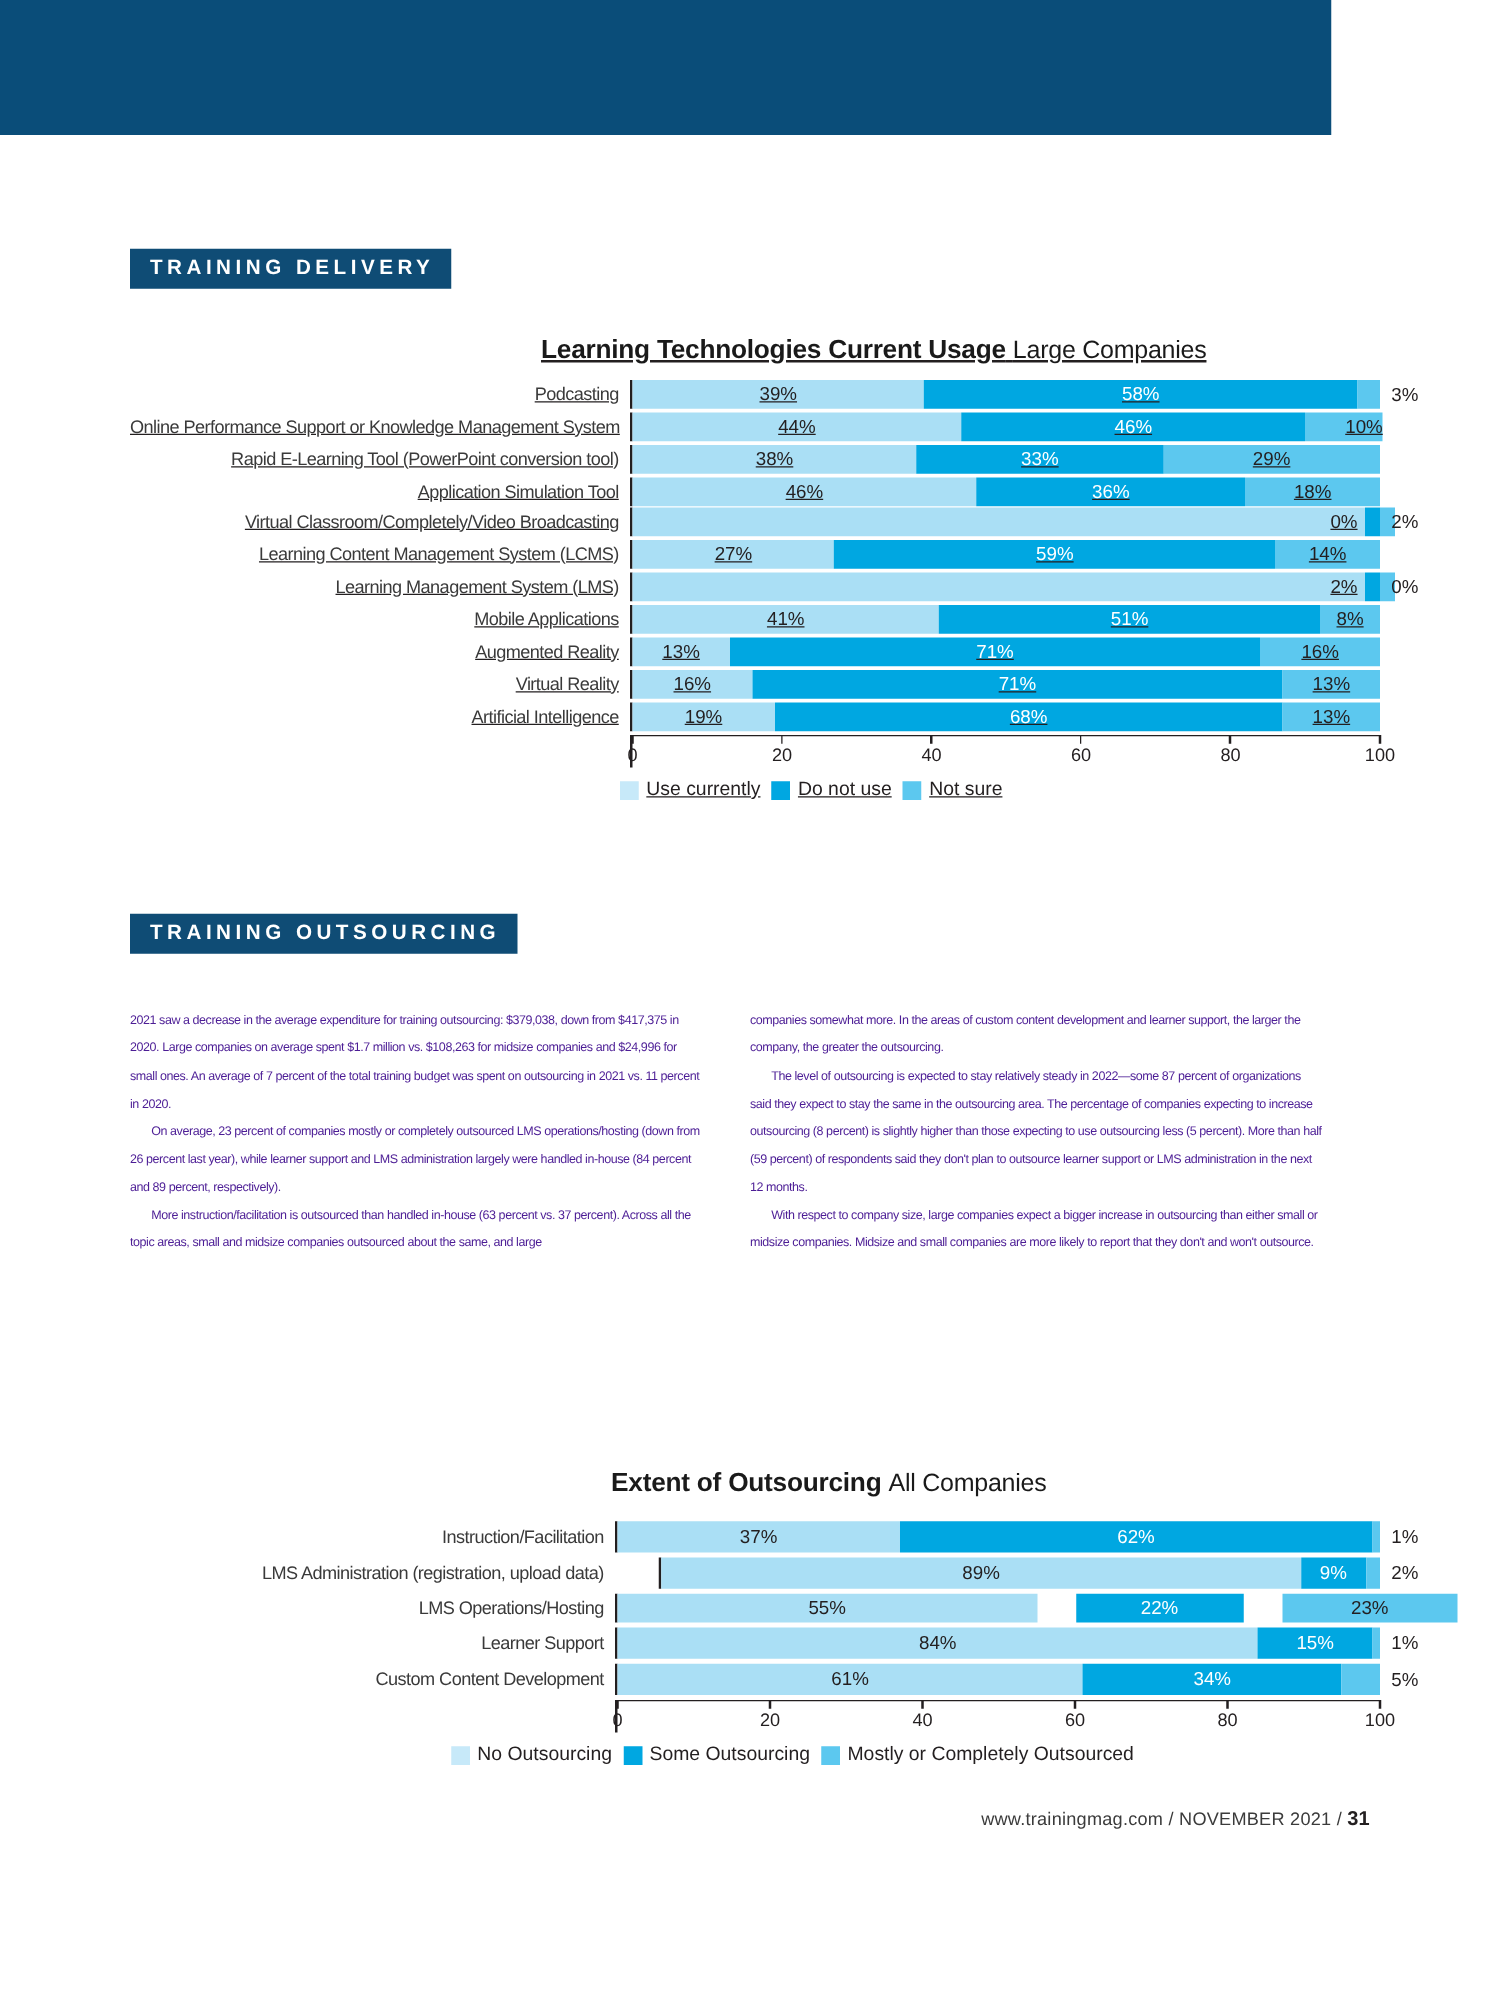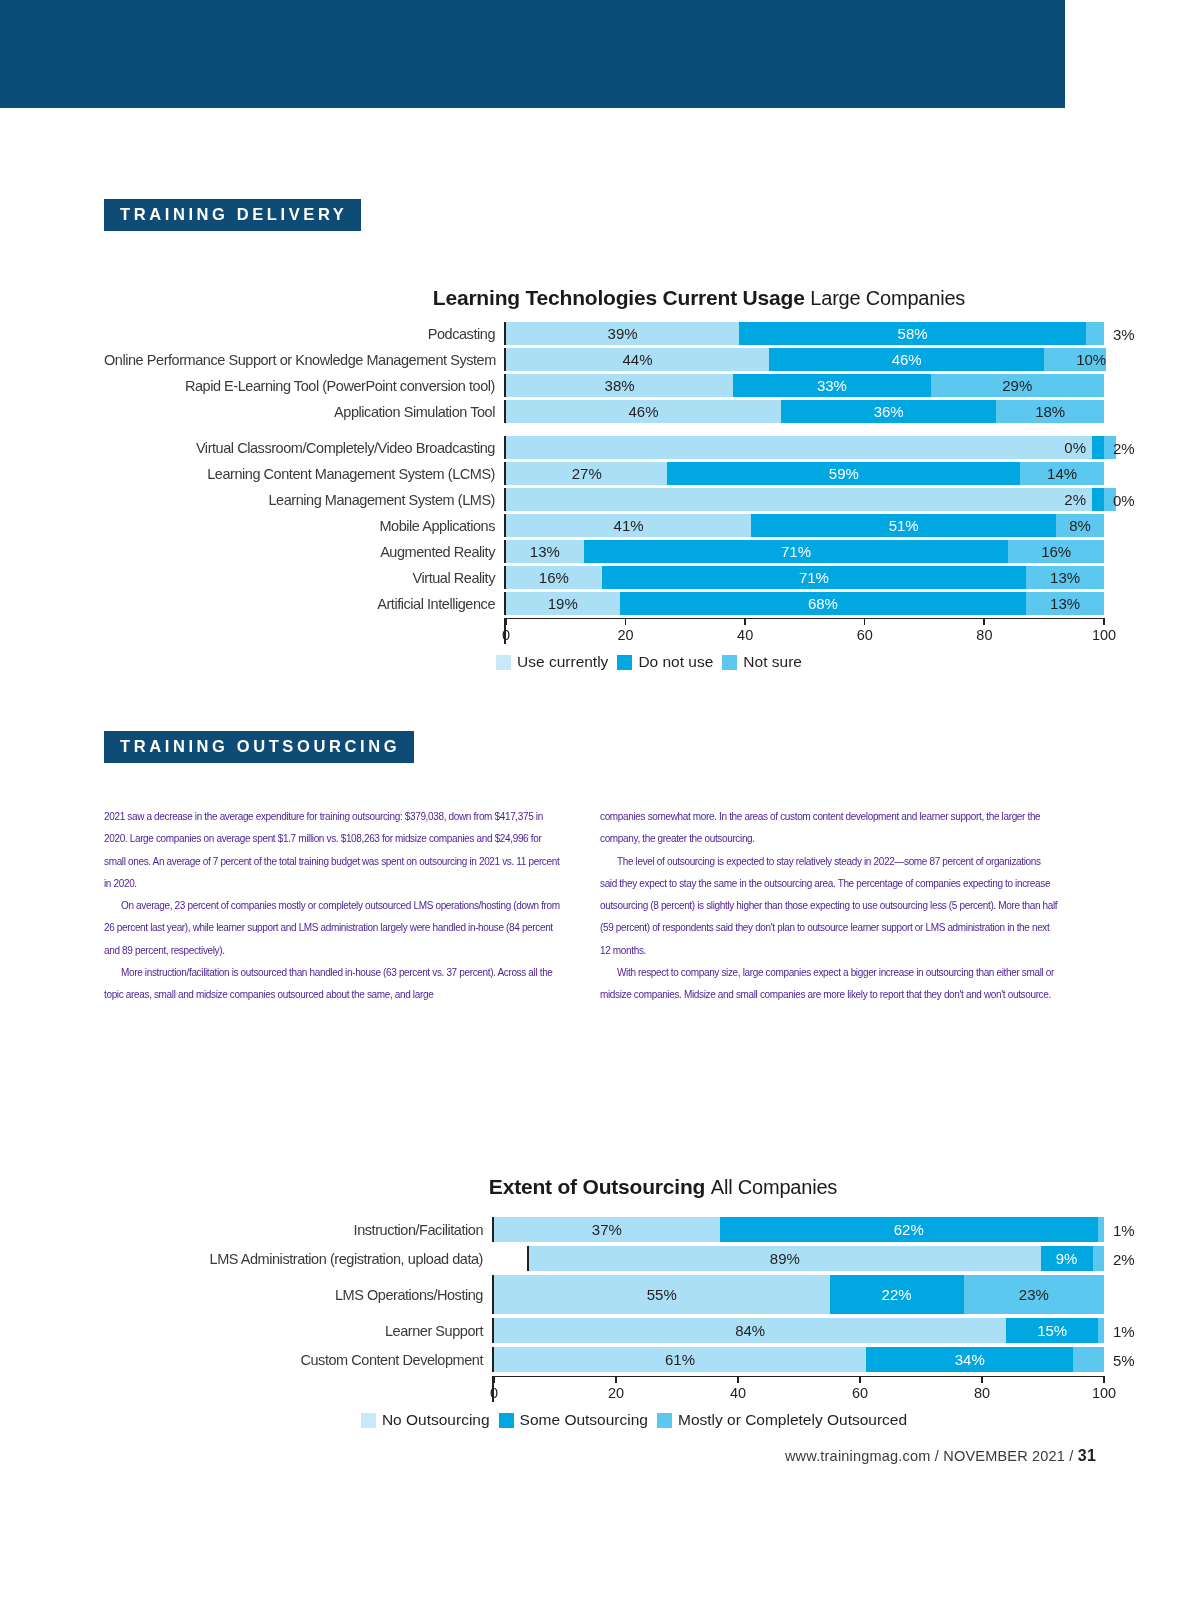--- a/index.html
+++ b/index.html
@@ -133,21 +133,21 @@
   }
   .footer b { color:#231f20; font-weight:bold; font-size:16px; }
 </style>
 </head>
 <body>
 
 <div class="masthead"></div>
 
 <div class="section-tag" id="tag-delivery">TRAINING DELIVERY</div>
 
-<div class="chart" id="chart1" style="left:104px; top:286px; width:1000px;">
+<div class="chart" id="chart1" style="left:104px; top:268px; width:1000px;text-decoration:underline;">
   <div class="chart-title" style="margin-left:190px;">
     <span>Learning Technologies Current Usage</span>
     <span class="sub">Large Companies</span>
   </div>
   <div class="plot" id="chart1-plot" style="margin-top:12px;">
       <div class="row" style="margin-bottom: 3px;">
         <div class="cat-label" style="width: 400px;">Podcasting</div>
         <div class="bars" style="height: 23px;">
           <div class="seg s1" style="flex: 0 0 39%;">39%</div>
           <div class="seg s2" style="flex: 0 0 58%;">58%</div>
@@ -164,21 +164,21 @@
         </div>
       </div>
       <div class="row" style="margin-bottom: 3px;">
         <div class="cat-label" style="width: 400px;">Rapid E-Learning Tool (PowerPoint conversion tool)</div>
         <div class="bars" style="height: 23px;">
           <div class="seg s1" style="flex: 0 0 38%;">38%</div>
           <div class="seg s2" style="flex: 0 0 33%;">33%</div>
           <div class="seg s3" style="flex: 0 0 29%;">29%</div>
         </div>
       </div>
-      <div class="row" style="margin-bottom: 13px;">
+      <div class="row" style="margin-bottom: 1px;">
         <div class="cat-label" style="width: 400px;">Application Simulation Tool</div>
         <div class="bars" style="height: 23px;">
           <div class="seg s1" style="flex: 0 0 46%;">46%</div>
           <div class="seg s2" style="flex: 0 0 36%;">36%</div>
           <div class="seg s3" style="flex: 0 0 18%;">18%</div>
         </div>
       </div>
       <div class="row" style="margin-bottom: 3px;">
         <div class="cat-label" style="width: 400px;">Virtual Classroom/Completely/Video Broadcasting</div>
         <div class="bars" style="height: 23px;">
@@ -306,21 +306,21 @@
         <div class="cat-label" style="width: 388px;">LMS Administration (registration, upload data)</div>
         <div class="bars" style="height: 25px;">
           <div class="seg s1" style="flex: 0 0 89%;">89%</div>
           <div class="seg s2" style="flex: 0 0 9%;">9%</div>
           <div class="seg s3 tiny" style="flex: 0 0 2%;"></div>
           <div class="outside">2%</div>
         </div>
       </div>
       <div class="row" style="margin-bottom: 4px;">
         <div class="cat-label" style="width: 388px;">LMS Operations/Hosting</div>
-        <div class="bars" style="height: 39px;">
+        <div class="bars" style="height: 23px; gap: 31px;">
           <div class="seg s1" style="flex: 0 0 55%;">55%</div>
           <div class="seg s2" style="flex: 0 0 22%;">22%</div>
           <div class="seg s3" style="flex: 0 0 23%;">23%</div>
         </div>
       </div>
       <div class="row" style="margin-bottom: 4px;">
         <div class="cat-label" style="width: 388px;">Learner Support</div>
         <div class="bars" style="height: 25px;">
           <div class="seg s1" style="flex: 0 0 84%;">84%</div>
           <div class="seg s2" style="flex: 0 0 15%;">15%</div>

